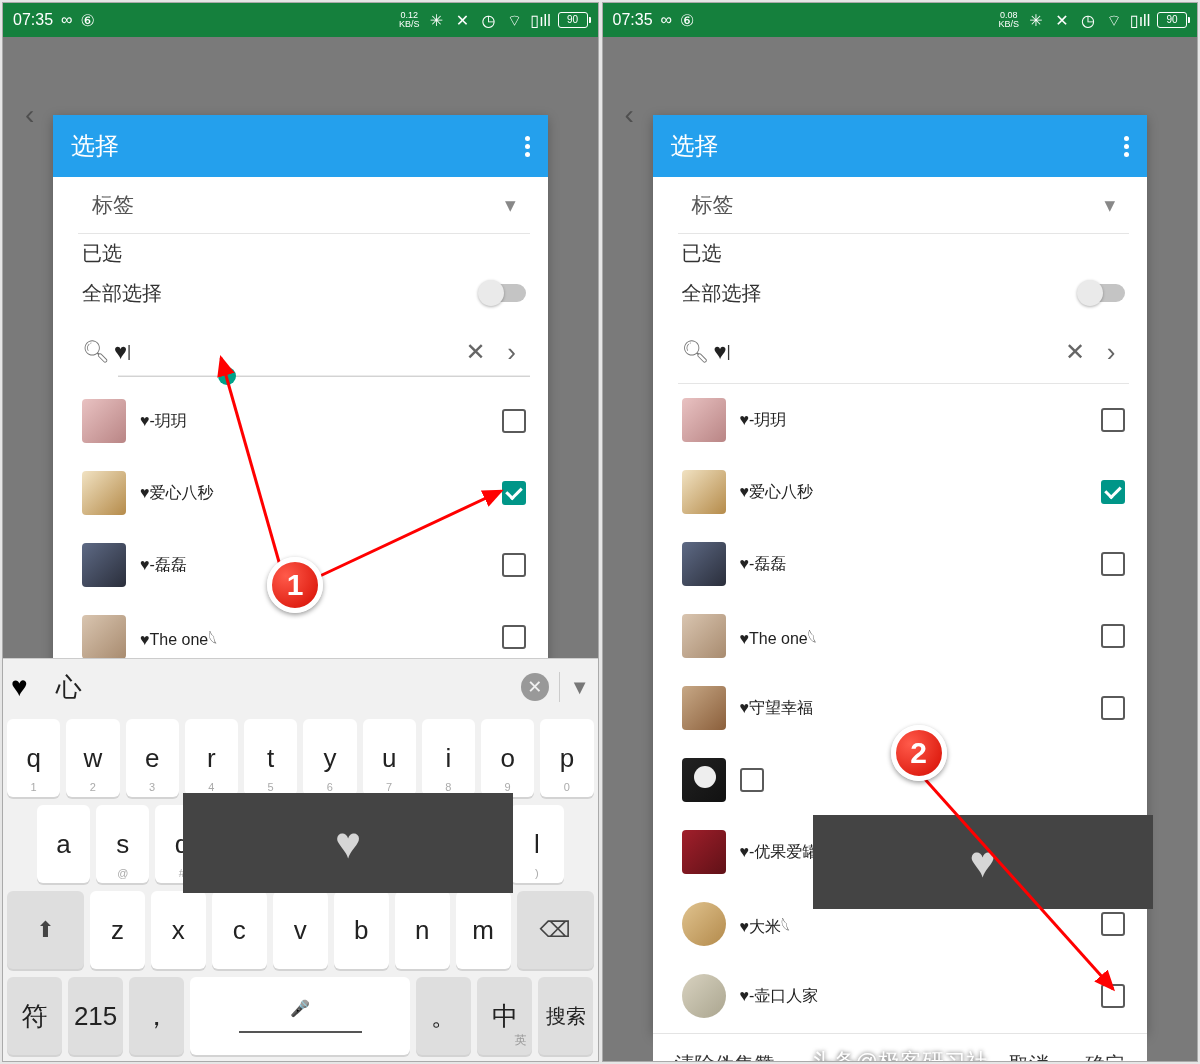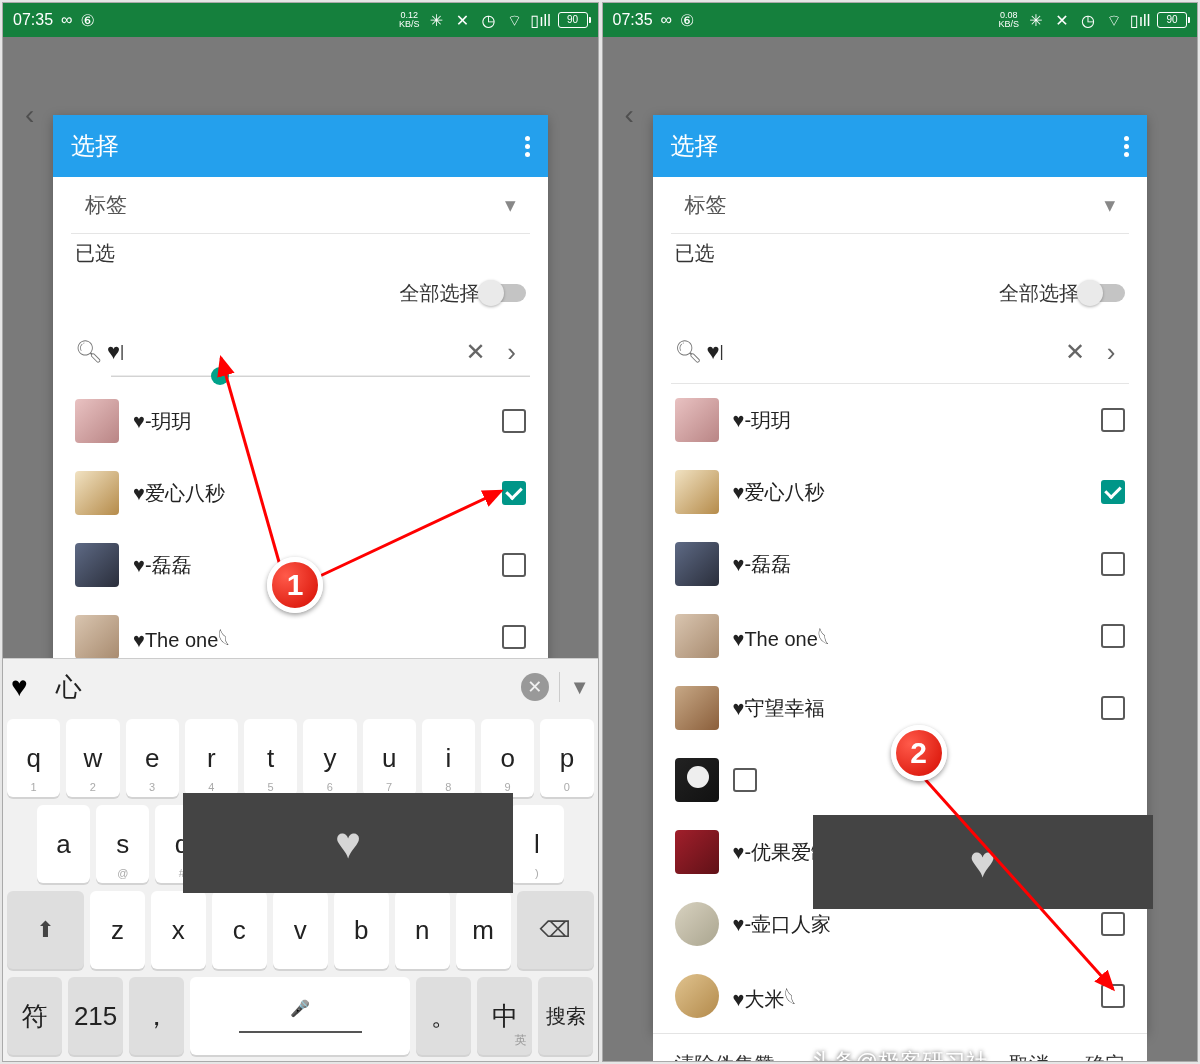--- a/index.html
+++ b/index.html
@@ -12,26 +12,26 @@
  .batt{border:1.5px solid #fff;border-radius:3px;width:30px;height:16px;position:relative;font-size:10px;text-align:center;line-height:13px}
  .batt::after{content:"";position:absolute;right:-4px;top:4px;width:2px;height:6px;background:#fff;border-radius:0 1px 1px 0}
  .dim-area{background:#7a7a7a;padding:20px 30px 0 30px;height:100%;position:relative}
  .back-arrow{position:absolute;left:22px;top:62px;color:#4f4f4f;font-size:28px}
  .modal{background:#fff;border-radius:3px 3px 0 0;position:absolute;left:50px;right:50px;top:78px;bottom:0;box-shadow:0 3px 12px rgba(0,0,0,.25);display:flex;flex-direction:column}
  .modal.full{bottom:0}
  .modal.cutoff{bottom:403px}
  .modal-header{background:#24a0ed;color:#fff;display:flex;align-items:center;justify-content:space-between;height:62px;padding:0 18px;font-size:24px}
  .more-dots{display:flex;flex-direction:column;gap:3px}
  .more-dots span{width:5px;height:5px;border-radius:50%;background:#fff}
- .modal-body{flex:1;overflow:hidden;padding:0 18px 0 18px;background:#fff}
+ .modal-body{flex:1;overflow:hidden;padding:0 18px 0 25px;background:#fff}
  .tag-select{display:flex;align-items:center;justify-content:space-between;height:56px;padding:0 14px;color:#555;font-size:21px}
  .tag-select .tri{color:#888}
  .divider{border-bottom:1px solid rgba(0,0,0,.1)}
  .sel-label{font-size:20px;color:#333;padding:6px 4px 4px 4px}
- .sel-all-row{display:flex;align-items:center;justify-content:flex-end;height:44px;font-size:20px;color:#333;padding:0 4px}
+ .sel-all-row{display:flex;align-items:center;justify-content:space-between;height:44px;font-size:20px;color:#333;padding:0 4px}
  .toggle{width:46px;height:18px;border-radius:9px;background:#c4c4c4;position:relative}
  .toggle::after{content:"";position:absolute;width:26px;height:26px;border-radius:50%;background:#eaeaea;left:-2px;top:-4px;box-shadow:0 1px 3px rgba(0,0,0,.3)}
  .search-row{display:flex;align-items:center;height:46px;margin-top:14px}
  .search-row .mag{color:#777;font-size:22px;width:36px;text-align:center}
  .search-row .htxt{font-size:22px;color:#222}
  .search-row .sp{flex:1}
  .search-row .clear{color:#666;font-size:24px;width:36px;text-align:center}
  .search-row .next{color:#666;font-size:26px;width:36px;text-align:center}
  .cursor-track{height:2px;background:rgba(0,0,0,.08);margin:0 0 8px 40px;position:relative}
  .cursor-thumb{width:18px;height:18px;border-radius:50%;background:#00a28a;position:absolute;left:100px;top:-8px}
@@ -40,21 +40,21 @@
  .av1{background:linear-gradient(135deg,#e9c2c2,#b98585)}
  .av2{background:linear-gradient(135deg,#f1e2c2,#b58b4a)}
  .av3{background:linear-gradient(135deg,#5e6a85,#2a2e3b)}
  .av4{background:linear-gradient(135deg,#d9c5b0,#a88b6f)}
  .av5{background:linear-gradient(135deg,#c7a886,#8b5f3b)}
  .av6{background:linear-gradient(135deg,#222,#111);position:relative}
  .av6::after{content:"";position:absolute;left:12px;top:8px;width:22px;height:22px;border-radius:50%;background:#eee}
  .av7{background:linear-gradient(135deg,#a11f2b,#601117)}
  .av8{background:linear-gradient(135deg,#d8d2c0,#aaa58f);border-radius:50%}
  .av9{background:linear-gradient(135deg,#e0c38f,#b38a4b);border-radius:50%}
- .li-name{flex:1;font-size:20px;color:#222;white-space:nowrap;overflow:hidden;text-overflow:ellipsis}
+ .li-name{flex:1;font-size:16px;color:#222;white-space:nowrap;overflow:hidden;text-overflow:ellipsis}
  .chk{width:24px;height:24px;border:2.5px solid #5a5a5a;border-radius:3px;display:flex;align-items:center;justify-content:center}
  .chk.on{background:#009688;border-color:#009688}
  .chk.on::after{content:"";width:7px;height:12px;border-right:3px solid #fff;border-bottom:3px solid #fff;transform:rotate(45deg);margin-top:-3px}
  .float-heart{position:absolute;background:#444;color:#d6d6d6;display:flex;align-items:center;justify-content:center;font-size:44px;z-index:2}
  .badge{position:absolute;width:56px;height:56px;border-radius:50%;background:radial-gradient(circle at 30% 30%,#ff5a4a,#d50b00);border:5px solid #fff;box-shadow:0 2px 5px rgba(0,0,0,.4);color:#fff;font-size:30px;font-weight:700;display:flex;align-items:center;justify-content:center;z-index:3}
  .arrow-svg{position:absolute;pointer-events:none;z-index:3}
  
  .kbd{position:absolute;left:0;right:0;bottom:0;height:403px;background:#f1f1f1;display:flex;flex-direction:column;border-top:1px solid #ccc}
  .kbd-cand{height:56px;display:flex;align-items:center;padding:0 8px;gap:10px}
  .kbd-cand .cand{font-size:26px;color:#222;padding:0 18px}
@@ -400,27 +400,27 @@
             <div class="list-item">
               <span class="avatar av6"></span>
       <span class="chk "></span>
             </div>
             <div class="list-item">
               <span class="avatar av7"></span>
       <span class="li-name">♥-优果爱罐头代理████33██</span>
       <span class="chk on"></span>
             </div>
             <div class="list-item">
+              <span class="avatar av9"></span>
+      <span class="li-name">♥大米𓆩</span>
+      <span class="chk "></span>
+            </div>
+            <div class="list-item">
               <span class="avatar av8"></span>
       <span class="li-name">♥-壶口人家</span>
-      <span class="chk "></span>
-            </div>
-            <div class="list-item">
-              <span class="avatar av9"></span>
-      <span class="li-name">♥大米𓆩</span>
       <span class="chk "></span>
             </div>
           </div>
       </div>
     </div>
 
     <div class="confirm-row">
       <span>清除伪集赞</span>
       <span class="sp"></span>
       <span class="btn">取消</span>

